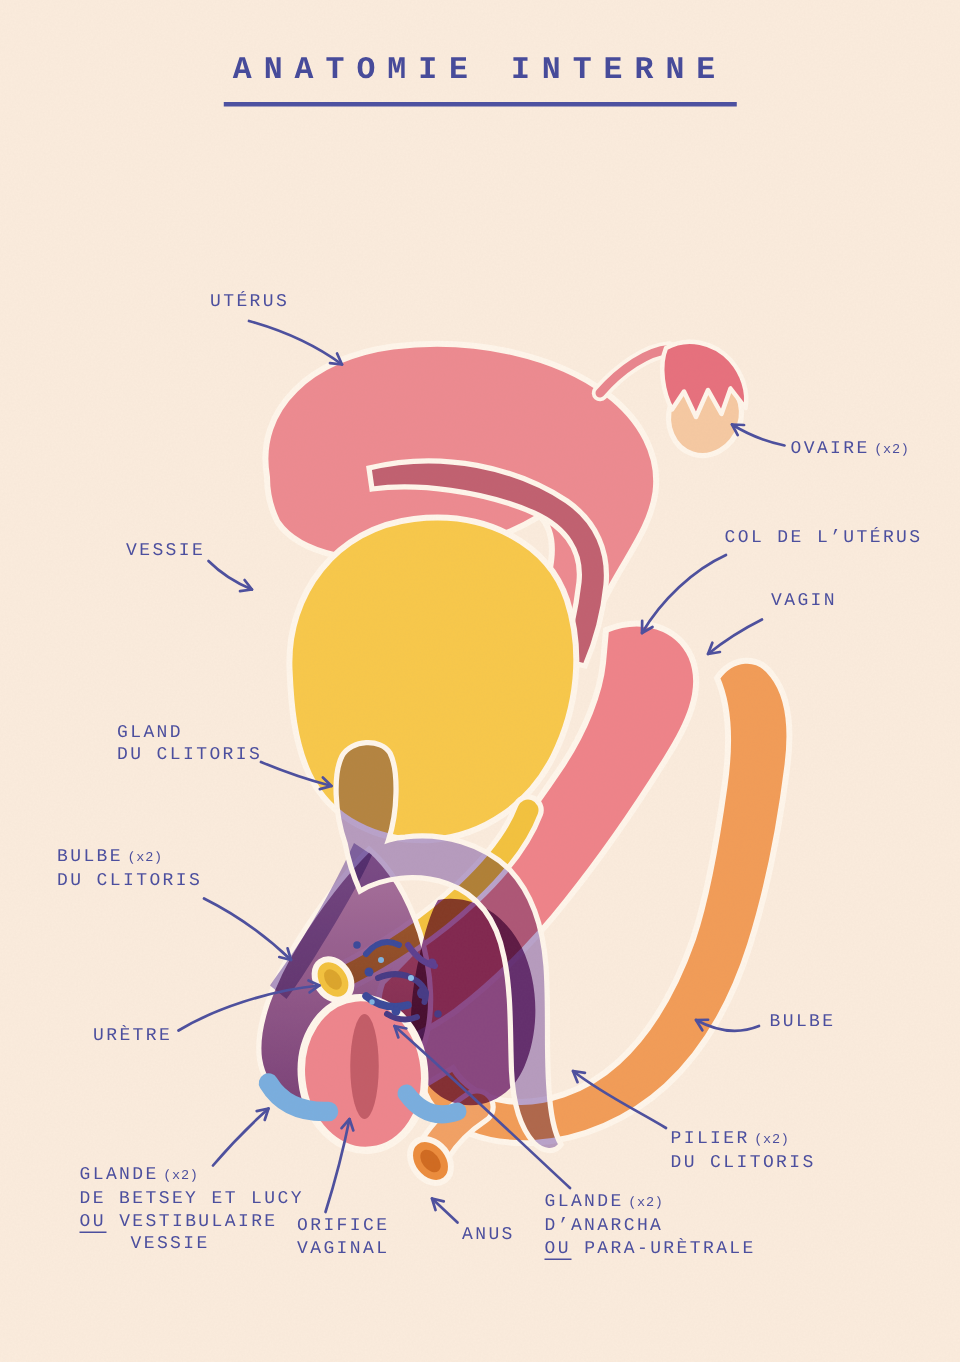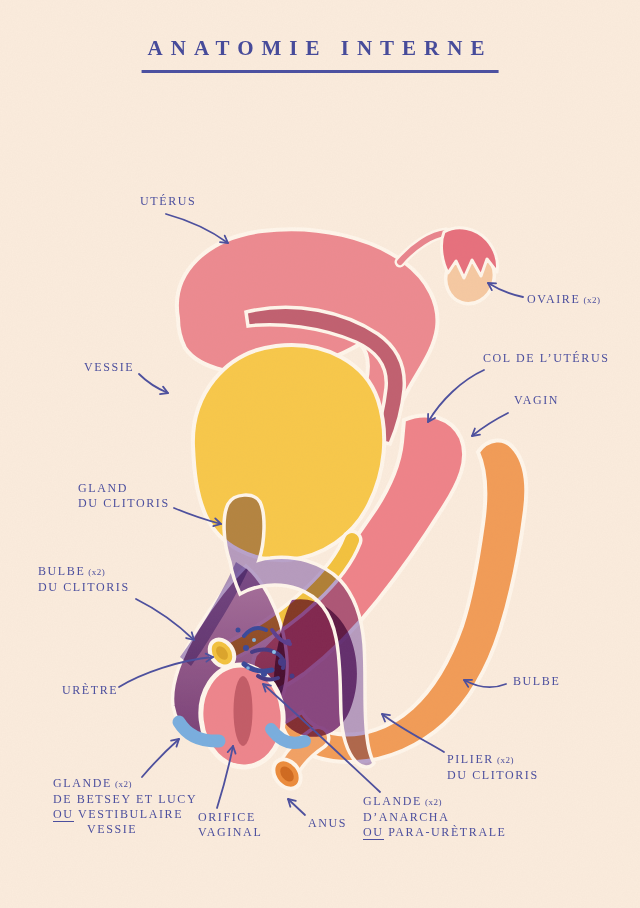--- a/index.html
+++ b/index.html
@@ -1,17 +1,17 @@
 <!DOCTYPE html>
 <html><head>
 <meta charset="utf-8">
 <style>
   html,body{margin:0;padding:0;background:#e8e0d6;}
   #poster{position:relative;width:640px;height:908px;overflow:hidden;
-          background:#FBECDD;font-family:Liberation Serif, serif;}
+          background:#FBECDD;font-family:Liberation Mono, monospace;}
   #art{position:absolute;inset:0;}
   .title{position:absolute;top:36px;left:50%;transform:translateX(-50%);
          font-weight:700;font-size:21px;letter-spacing:8px;color:#474B9A;
          border-bottom:3px solid #4d51a0;padding:0 6px 9px 6px;white-space:nowrap;}
   .lbl{position:absolute;color:#4C4F9E;font-size:12px;letter-spacing:1.6px;
        line-height:15px;white-space:nowrap;}
   .sm{font-size:9px;letter-spacing:.5px;margin-left:3px;margin-top:28px;}
   .u{border-bottom:1.4px solid #4C4F9E;}
   svg{display:block;}
 </style>

